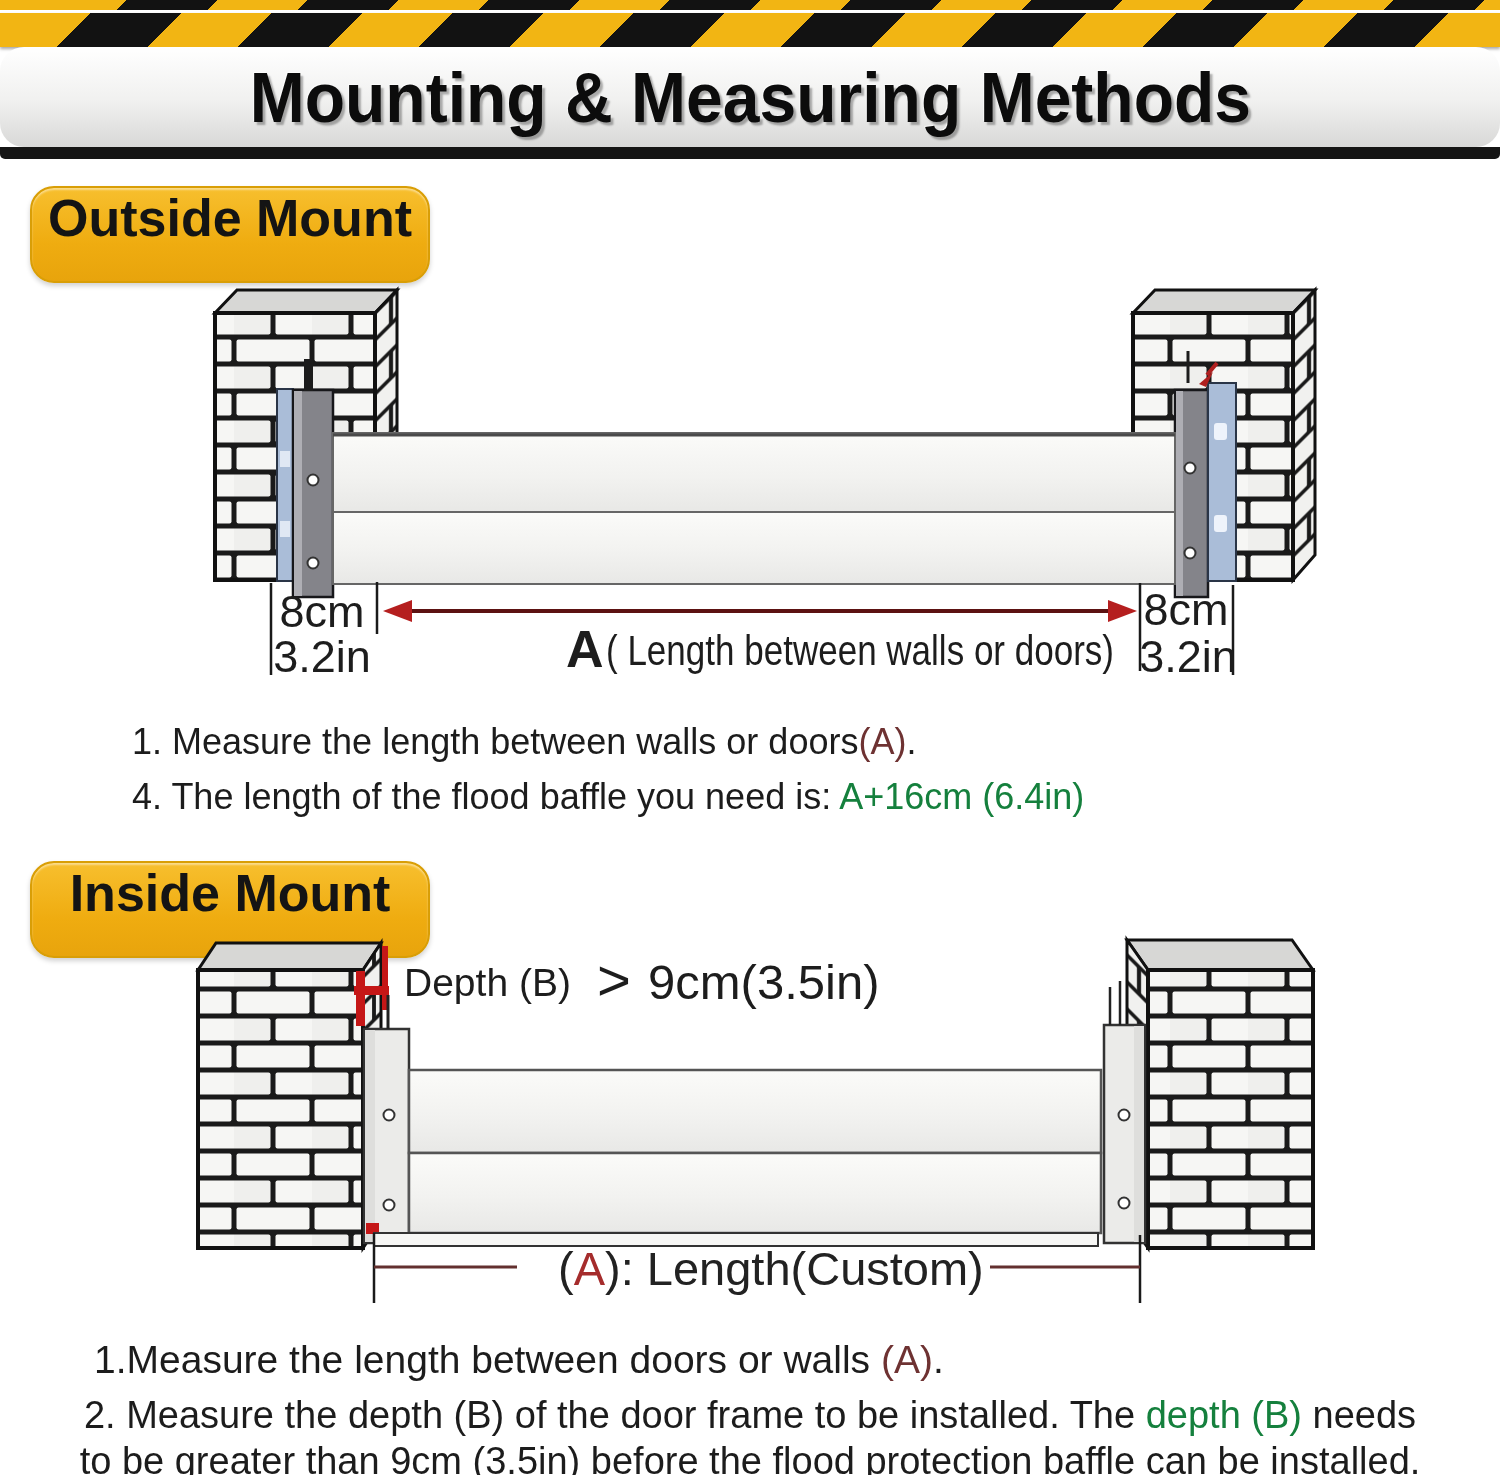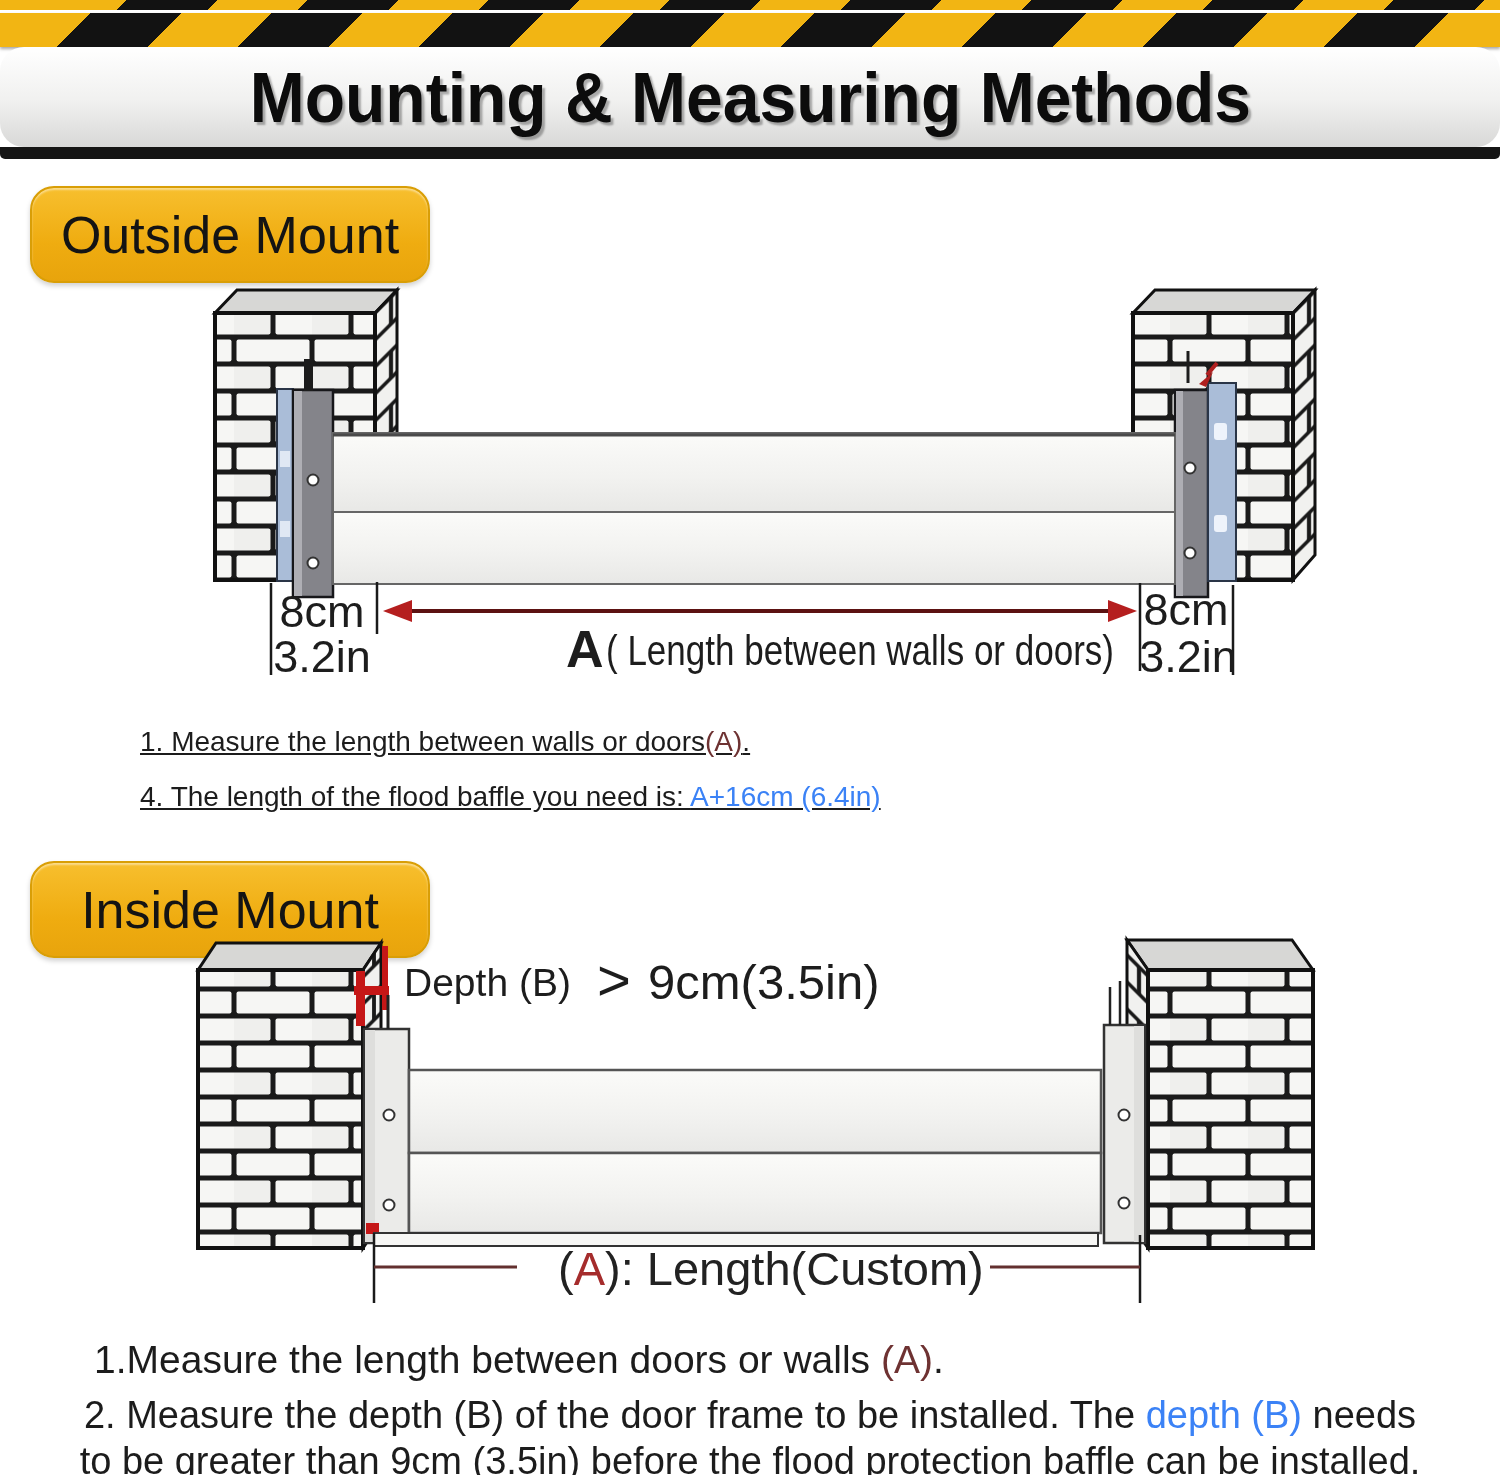--- a/index.html
+++ b/index.html
@@ -23,39 +23,40 @@
     font-size:71px; font-weight:bold; color:#0c0c0c; white-space:nowrap;
     transform:scaleX(.93); letter-spacing:0px;
     text-shadow:3px 3px 2px rgba(0,0,0,.30), -1px -1px 0 rgba(255,255,255,.65);
   }
   .blackbar { position:absolute; top:147px; left:0; width:100%; height:12px; background:#151515; border-radius:0 0 5px 5px; }
   
   .badge {
     position:absolute; left:30px; width:396px; height:93px;
     background:linear-gradient(180deg,#f7bf2e 0%,#efac10 60%,#e8a40c 100%);
     border:2px solid #d99e06; border-radius:24px;
-    display:flex; align-items:center; justify-content:center;
+    display:flex; align-items:flex-start; justify-content:center;
     font-size:52px; color:#141414; box-shadow:0 3px 5px rgba(0,0,0,.18), inset 0 2px 2px rgba(255,255,255,.45);
     white-space:nowrap;
+    font-weight:bold;
   }
   #badge-outside { top:186px; }
   #badge-inside  { top:846px;margin-top:15px; }
   
   .diag { position:absolute; left:0; width:1500px; }
   #diag-outside { top:283px; height:430px; }
   #diag-inside  { top:935px; height:430px; }
   .t { font-family:"Liberation Sans", sans-serif; fill:#1d1d1d; }
   
   .steps { position:absolute; color:#1c1c1c; }
-  #steps-outside { left:140px; top:714px; font-size:28px; line-height:55px; white-space:nowrap;text-decoration:underline; }
+  #steps-outside { left:132px; top:714px; font-size:36px; line-height:55px; white-space:nowrap; }
   #step-inside-1 { left:94px; top:1338px; font-size:39px; white-space:nowrap; }
   #step-inside-2 { left:20px; top:1392px; width:1460px; font-size:38px; line-height:46px; text-align:center; }
   #step-inside-2 .nowrap { white-space:nowrap; }
   .hl-a   { color:#6e3232; }
-  .hl-red { color:#3b82f6;margin-top:11px; }
+  .hl-red { color:#15803d;margin-top:11px; }
 </style>
 </head>
 <body>
 
 <div class="page">
 
   <div class="hazard thin"></div>
   <div class="hazard main"></div>
   <div class="titleband">
     <div class="title">Mounting &amp; Measuring Methods</div>

